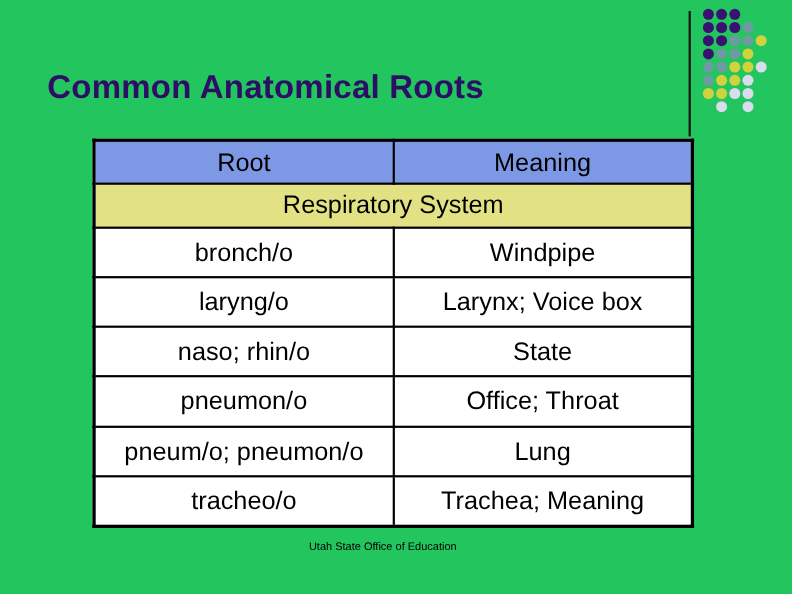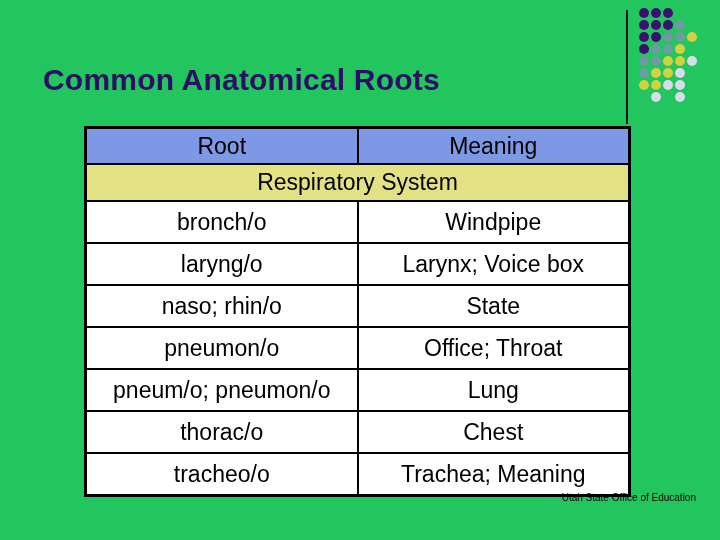--- a/index.html
+++ b/index.html
@@ -75,21 +75,21 @@
   tr.head-row th { background: var(--header-bg, #7d98e4); height: 34px; margin-top: 25px; }
   tr.section-row td { background: var(--section-bg, #e2e284); height: 35px; }
   tr.data-row td { background: #ffffff; height: 40px; }
 
   
   .slide-footer {
     position: absolute;
     left: 0;
     top: 492px;
     width: 696px;
-    text-align: right;
+    text-align: center;
     font-size: 10px;
     color: #000;
   }
 </style>
 </head>
 <body>
 
 <div class="slide">
 
   <div class="slide-title">Common Anatomical Roots</div>
@@ -181,24 +181,20 @@
       </tr>
       <tr class="data-row">
         <td>pneumon/o</td>
         <td>Office; Throat</td>
       </tr>
       <tr class="data-row">
         <td>pneum/o; pneumon/o</td>
         <td>Lung</td>
       </tr>
       <tr class="data-row">
-        <td>thorac/o</td>
-        <td>Chest</td>
-      </tr>
-      <tr class="data-row">
         <td>tracheo/o</td>
         <td>Trachea; Meaning</td>
       </tr>
     </tbody>
   </table>
 
   <div class="slide-footer">Utah State Office of Education</div>
 
 </div>
 

